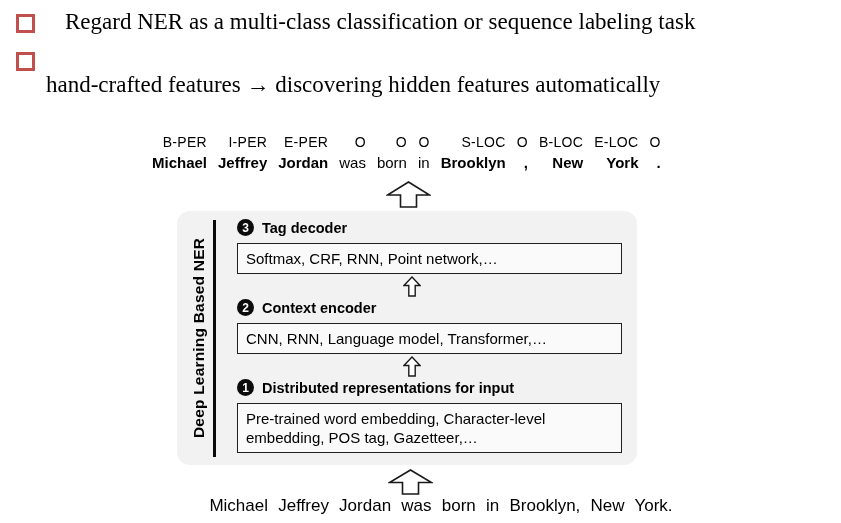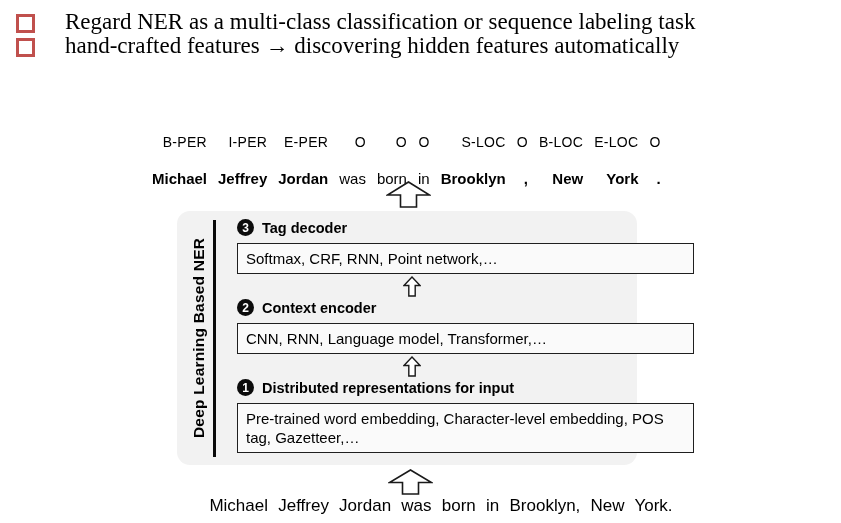--- a/index.html
+++ b/index.html
@@ -13,34 +13,34 @@
     --box-bg:#fafafa;
     --box-border:#1f1f1f;
   }
 
   
   .bullet-row{
     position:absolute;left:16px;display:flex;align-items:flex-start;
     font-family:"Liberation Serif",serif;font-size:23px;line-height:28px;
   }
   .bullet-row.first{top:8px;}
-  .bullet-row.second{top:32px;}
+  .bullet-row.second{top:46px;flex-direction:column;}
   .bullet-square{
     flex:0 0 auto;width:13px;height:13px;margin:6px 0 0 0;
     border:3px solid var(--bullet-outline);background:transparent;
   }
   .bullet-text{margin-left:30px;white-space:nowrap;}
 
   
   .token-row{
     position:absolute;left:152px;top:134px;display:flex;gap:11px;align-items:flex-start;
   }
   .token-col{display:flex;flex-direction:column;align-items:flex-end;}
   .tok-tag{font-size:14px;letter-spacing:.3px;white-space:nowrap;}
-  .tok-word{font-size:15px;margin-top:20px;white-space:nowrap;}
+  .tok-word{font-size:15px;margin-top:4px;white-space:nowrap;}
   .tok-word.bold{font-weight:bold;}
 
   
   .arrow{position:absolute;}
   .arrow-top{left:386px;top:181px;}
   .arrow-bottom{left:388px;top:469px;}
   .arrow svg{display:block;}
 
   
   .panel{
@@ -59,21 +59,21 @@
     position:absolute;left:60px;top:7px;width:385px;
   }
   .layer-header{display:flex;align-items:center;gap:8px;height:19px;margin-bottom:6px;}
   .num-circle{
     flex:0 0 auto;width:17px;height:17px;border-radius:50%;background:#0c0c0c;color:#fff;
     font-size:12px;font-weight:bold;display:flex;align-items:center;justify-content:center;
   }
   .layer-title{font-size:14.5px;font-weight:bold;white-space:nowrap;text-align:center;}
   .method-box{
     box-sizing:border-box;border:1.6px solid var(--box-border);background:var(--box-bg);
-    font-size:15px;line-height:19px;padding:5px 8px;width:457px;
+    font-size:15px;line-height:19px;padding:5px 8px;width:385px;
   }
   .mid-arrow{
     display:flex;justify-content:center;margin:2px 0 1px;position:relative;left:-18px;
   }
   .mid-arrow svg{display:block;}
 
   
   .input-sentence{
     position:absolute;left:166px;top:496px;width:550px;text-align:center;
     font-size:17px;word-spacing:5.5px;white-space:nowrap;

